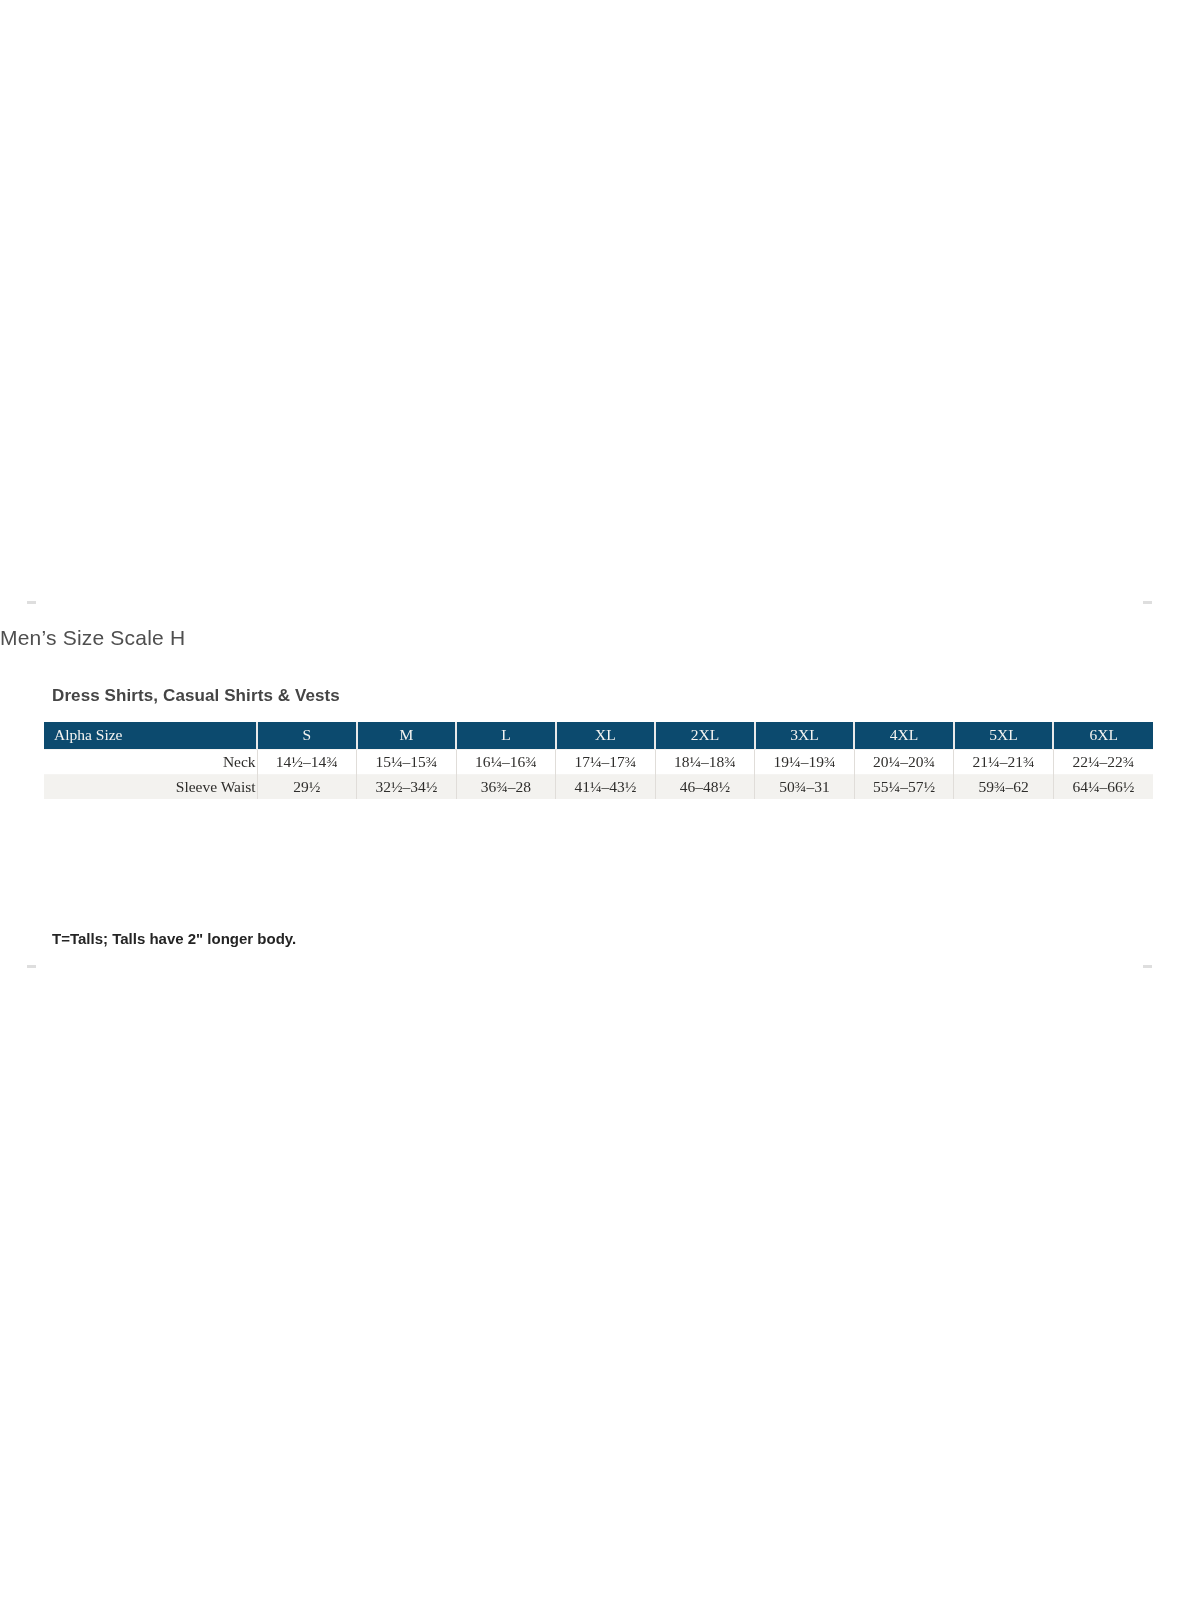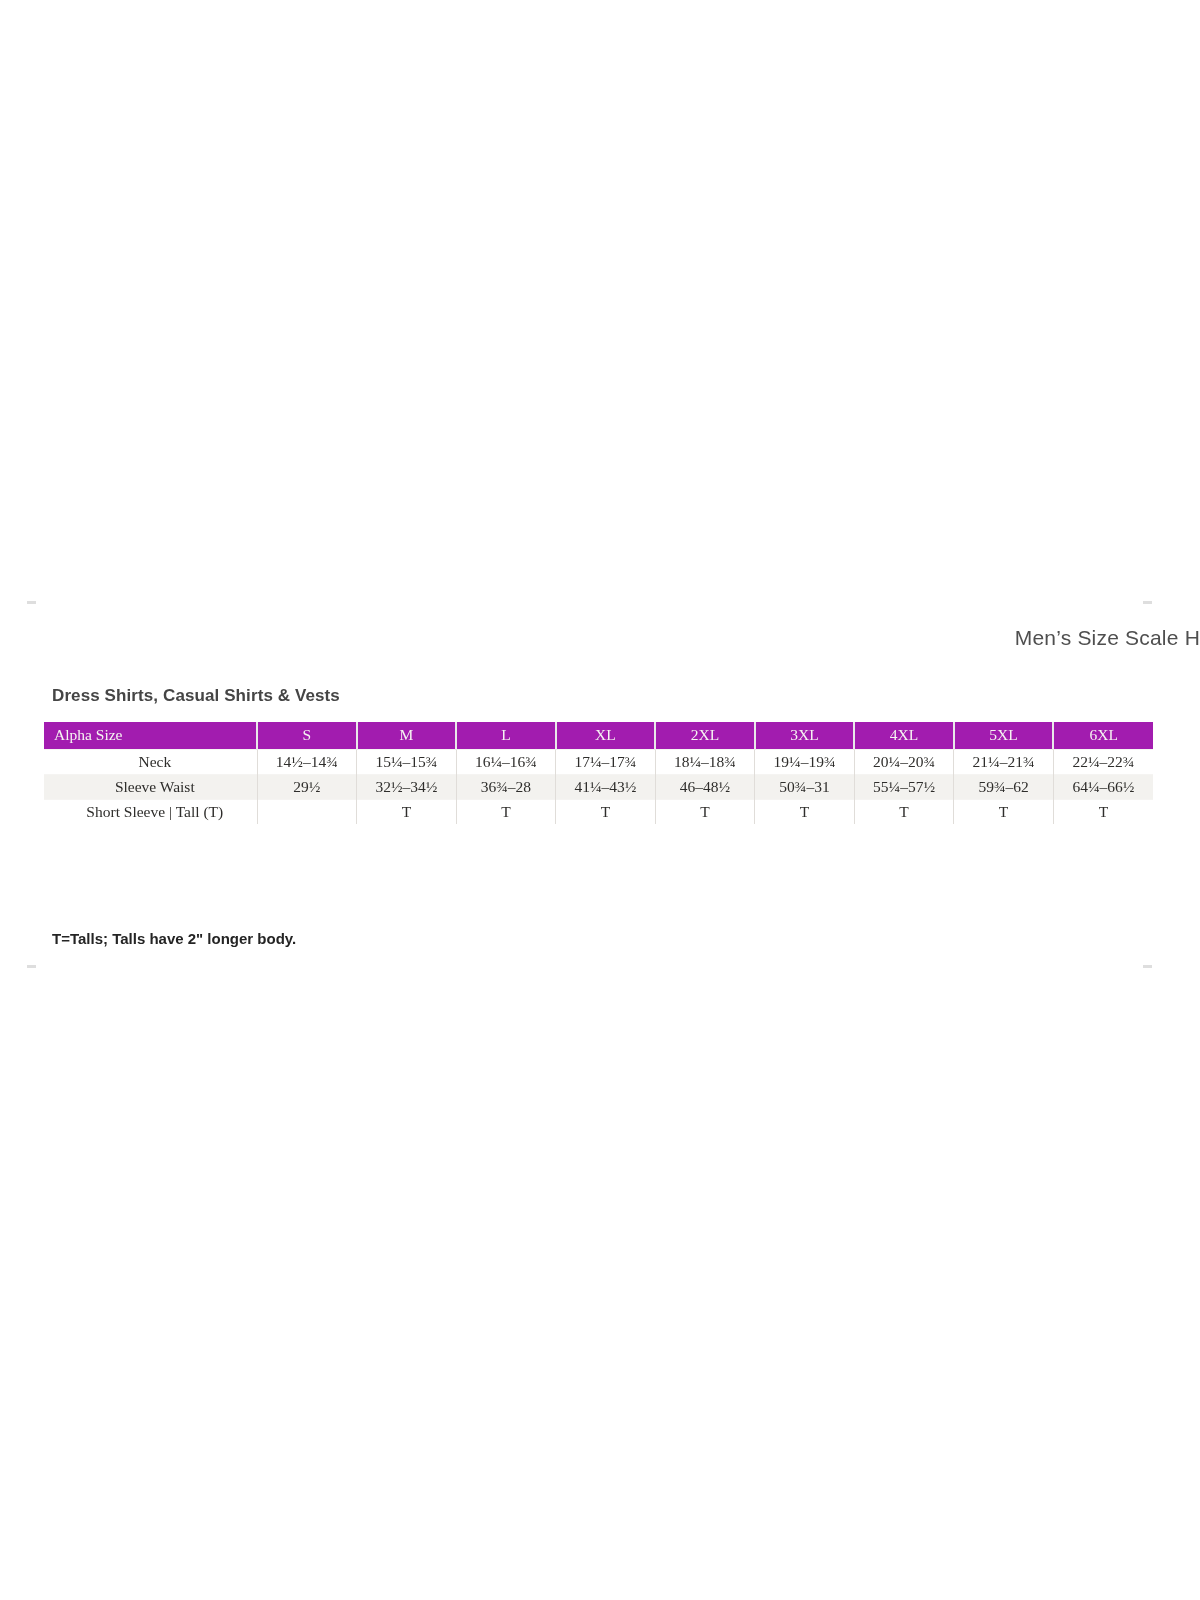--- a/index.html
+++ b/index.html
@@ -7,21 +7,21 @@
   body {
     width: 1200px; height: 1600px;
     background: #ffffff;
     position: relative;
     font-family: "Liberation Serif", "DejaVu Serif", serif;
   }
 
   .page-title {
     position: absolute;
     top: 626px; left: 0; width: 1200px;
-    text-align: right;
+    text-align: left;
     font-family: "Liberation Sans", "DejaVu Sans", sans-serif;
     font-size: 21px;
     color: #4f4f4f;
     letter-spacing: 0.2px;
   }
 
   .section-heading {
     position: absolute;
     top: 686px; left: 52px;
     font-family: "Liberation Sans", "DejaVu Sans", sans-serif;
@@ -37,41 +37,41 @@
     width: 1109px;
     border-collapse: collapse;
     table-layout: fixed;
   }
   table.size-table th, table.size-table td {
     font-size: 15.5px;
     overflow: hidden;
     white-space: nowrap;
   }
   table.size-table thead th {
-    background: #a21caf;
+    background: #0c4a6e;
     color: #f6f5f2;
     font-weight: normal;
     height: 27px;
     text-align: center;
     border-left: 2px solid #e9e9e9;
   }
   table.size-table thead th.first-col {
     text-align: left;
     padding-left: 10px;
     border-left: none;
   }
   table.size-table tbody td {
     height: 25px;
     color: #2e2d2b;
     text-align: center;
     border-left: 1px solid #e0ddd9;
     border-top: 1px solid #f5f4f2;
   }
   table.size-table tbody td.first-col {
-    text-align: center;
+    text-align: right;
     padding-left: 10px;
     border-left: none;
     margin-top: 36px;
   }
   table.size-table tbody tr:nth-child(even) td {
     background: #f3f2ef;
   }
   table.size-table tbody tr.dashed-below td {
     border-bottom: 1px dashed #c3c0bc;
   }
@@ -154,28 +154,16 @@
         <td>29½</td>
         <td>32½–34½</td>
         <td>36¾–28</td>
         <td>41¼–43½</td>
         <td>46–48½</td>
         <td>50¾–31</td>
         <td>55¼–57½</td>
         <td>59¾–62</td>
         <td>64¼–66½</td>
       </tr>
-      <tr>
-        <td class="first-col">Short Sleeve  |  Tall (T)</td>
-        <td></td>
-        <td>T</td>
-        <td>T</td>
-        <td>T</td>
-        <td>T</td>
-        <td>T</td>
-        <td>T</td>
-        <td>T</td>
-        <td>T</td>
-      </tr>
     </tbody>
 </table>
 
 <div class="footnote">T=Talls; Talls have 2" longer body.</div>
 
 </body></html>

